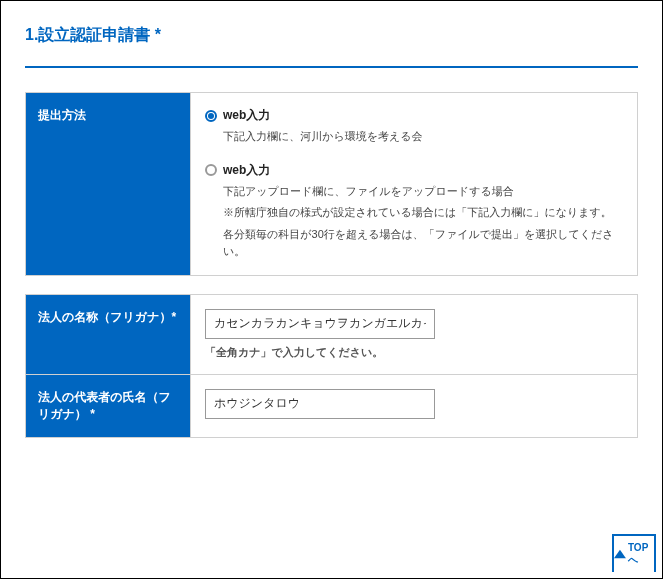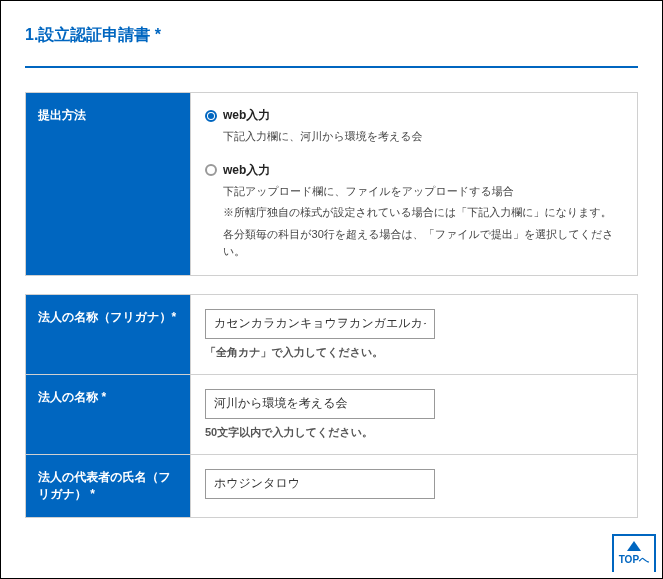--- a/index.html
+++ b/index.html
@@ -82,21 +82,21 @@
   .top-btn {
     position: absolute;
     right: 6px;
     bottom: 6px;
     width: 44px;
     height: 38px;
     border: 2px solid #0066c0;
     border-bottom: none;
     background: #fff;
     display: flex;
-    flex-direction: column;
+    flex-direction: row;
     align-items: center;
     justify-content: center;
     cursor: pointer;
     font-size: 10px;
     color: #0066c0;
     font-weight: bold;
     gap: 2px;
   }
   .top-btn svg { display: block; }
 </style>
@@ -140,27 +140,20 @@
 <table class="form-table">
   <tbody>
       <tr>
     <td class="label-cell">法人の名称（フリガナ）*</td>
     <td class="input-cell">
       <input class="text-input" type="text" value="カセンカラカンキョウヲカンガエルカイ" style="">
       <div class="hint">「全角カナ」で入力してください。</div>
     </td>
   </tr>
   <tr>
-    <td class="label-cell">法人の名称 *</td>
-    <td class="input-cell">
-      <input class="text-input" type="text" value="河川から環境を考える会" style="">
-      <div class="hint">50文字以内で入力してください。</div>
-    </td>
-  </tr>
-  <tr>
     <td class="label-cell">法人の代表者の氏名（フリガナ） *</td>
     <td class="input-cell">
       <input class="text-input" type="text" value="ホウジンタロウ" style="">
       
     </td>
   </tr>
 
 </tbody>
   </table>
 

